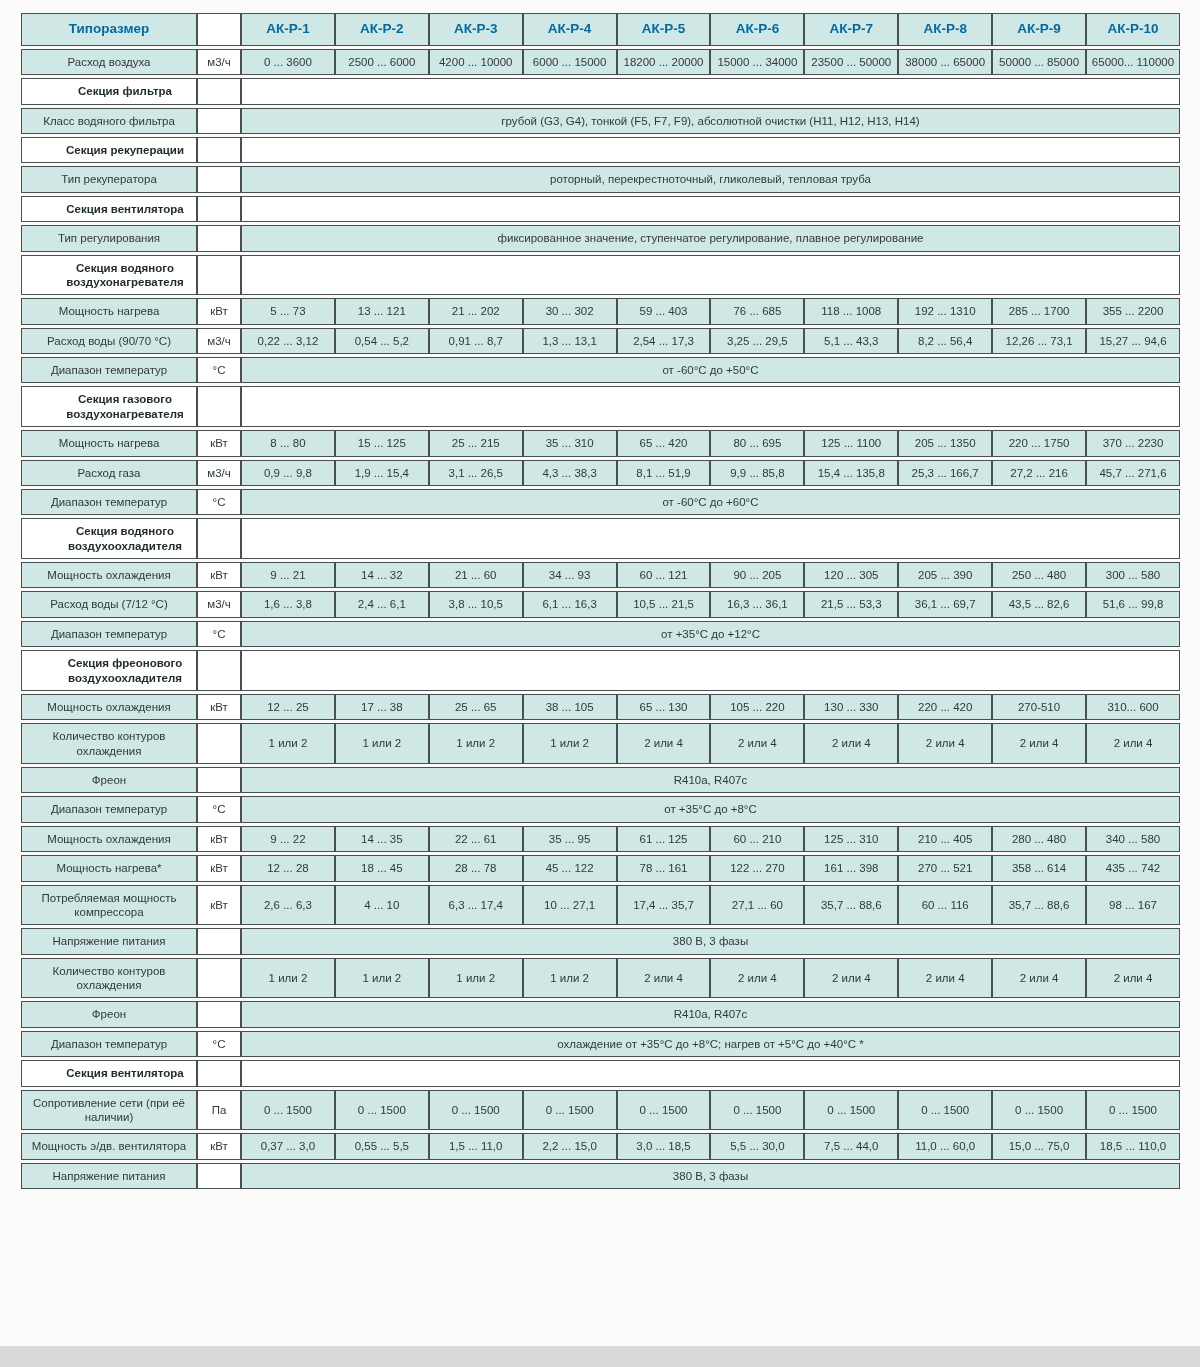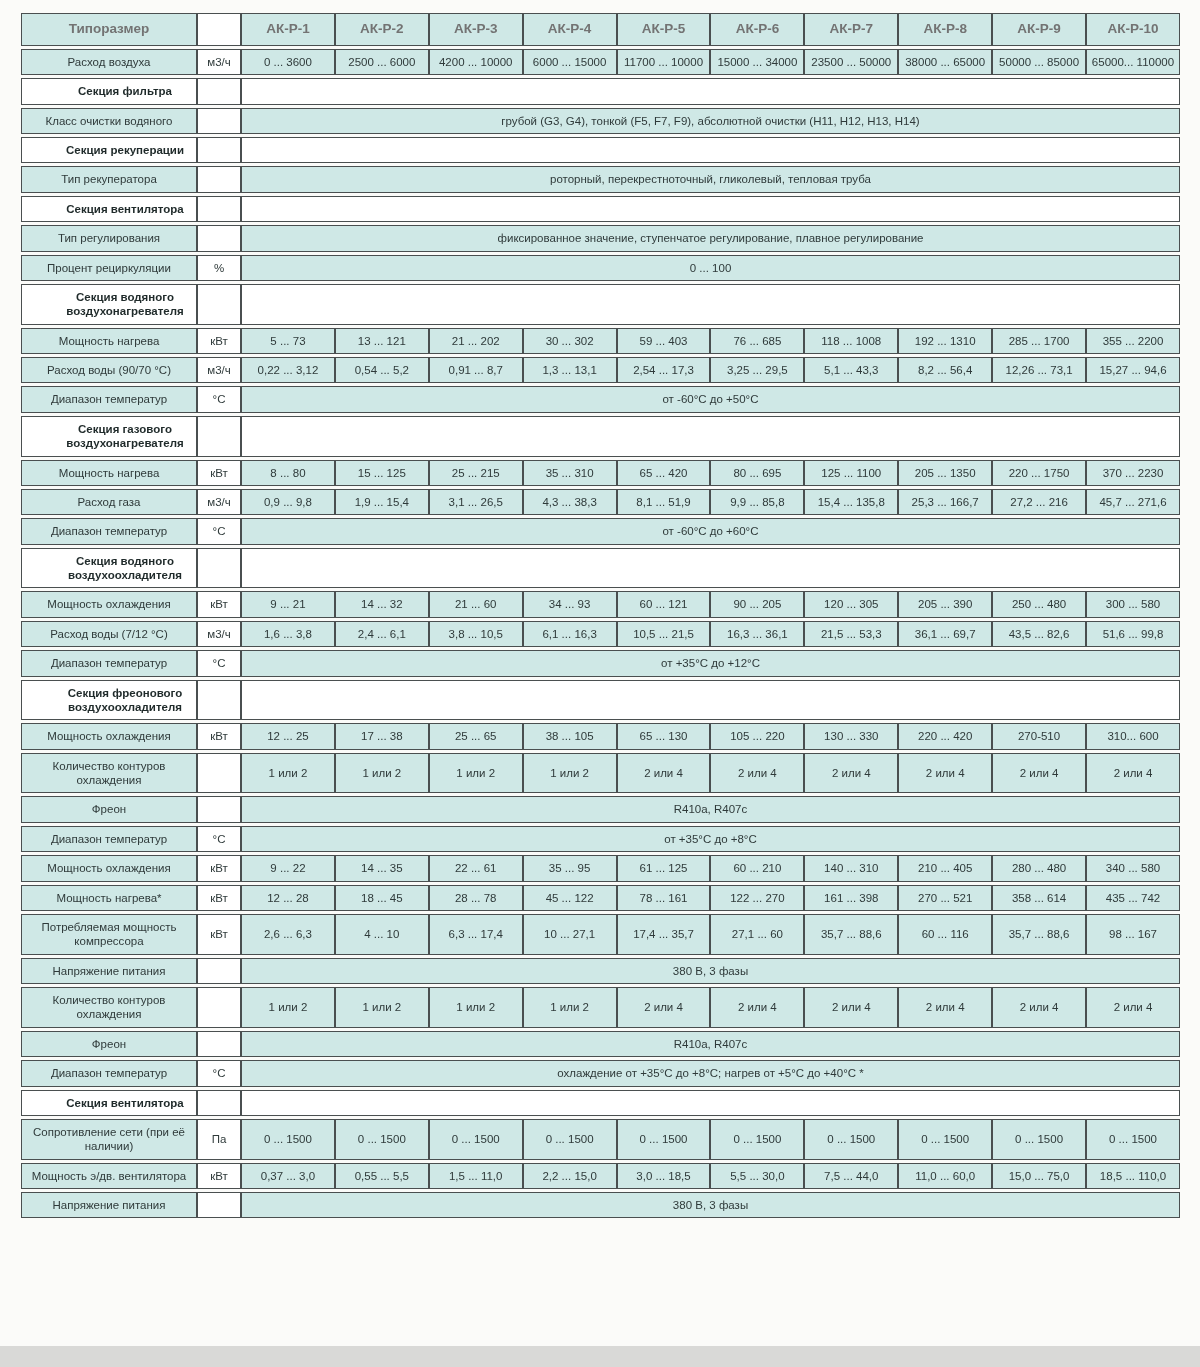--- a/index.html
+++ b/index.html
@@ -24,21 +24,21 @@
   th,td{
     border:1px solid var(--border);
     font-size:11.5px;
     line-height:1.25;
     text-align:center;
     vertical-align:middle;
     padding:5px 3px;
     background:var(--cell-bg);
     overflow:hidden;
   }
-  thead th{font-weight:bold;font-size:13.5px;padding:7px 3px;color:#737373;}
+  thead th{font-weight:bold;font-size:13.5px;padding:7px 3px;color:#0369a1;}
   td.unit,th.unit{background:#ffffff;}
   tr.section td{background:var(--section-bg);padding-left:38px;}
   tr.section td.label{font-weight:bold;color:#1f2a2a;}
   td.label{padding:5px 6px;}
   td.merged{background:var(--cell-bg);}
   .footer-bar{
     position:absolute;left:0;bottom:0;width:1200px;height:21px;
     background:var(--footer);
   }
 </style>
@@ -78,34 +78,34 @@
         </tr>
     </thead>
     <tbody>
         <tr class="data">
           <td class="label">Расход воздуха</td>
           <td class="unit">м3/ч</td>
           <td class="val">0 ... 3600</td>
           <td class="val">2500 ... 6000</td>
           <td class="val">4200 ... 10000</td>
           <td class="val">6000 ... 15000</td>
-          <td class="val">11700 ... 10000</td>
+          <td class="val">18200 ... 20000</td>
           <td class="val">15000 ... 34000</td>
           <td class="val">23500 ... 50000</td>
           <td class="val">38000 ... 65000</td>
           <td class="val">50000 ... 85000</td>
           <td class="val">65000... 110000</td>
         </tr>
         <tr class="section">
           <td class="label">Секция фильтра</td>
           <td class="unit"></td>
           <td colspan="10" class="spacer"></td>
         </tr>
         <tr class="merged">
-          <td class="label">Класс очистки водяного</td>
+          <td class="label">Класс водяного фильтра</td>
           <td class="unit"></td>
           <td colspan="10" class="merged">грубой (G3, G4), тонкой (F5, F7, F9), абсолютной очистки (H11, H12, H13, H14)</td>
         </tr>
         <tr class="section">
           <td class="label">Секция рекуперации</td>
           <td class="unit"></td>
           <td colspan="10" class="spacer"></td>
         </tr>
         <tr class="merged">
           <td class="label">Тип рекуператора</td>
@@ -114,25 +114,20 @@
         </tr>
         <tr class="section">
           <td class="label">Секция вентилятора</td>
           <td class="unit"></td>
           <td colspan="10" class="spacer"></td>
         </tr>
         <tr class="merged">
           <td class="label">Тип регулирования</td>
           <td class="unit"></td>
           <td colspan="10" class="merged">фиксированное значение, ступенчатое регулирование, плавное регулирование</td>
-        </tr>
-        <tr class="merged">
-          <td class="label">Процент рециркуляции</td>
-          <td class="unit">%</td>
-          <td colspan="10" class="merged">0 ... 100</td>
         </tr>
         <tr class="section">
           <td class="label">Секция водяного воздухонагревателя</td>
           <td class="unit"></td>
           <td colspan="10" class="spacer"></td>
         </tr>
         <tr class="data">
           <td class="label">Мощность нагрева</td>
           <td class="unit">кВт</td>
           <td class="val">5 ... 73</td>
@@ -286,21 +281,21 @@
         </tr>
         <tr class="data">
           <td class="label">Мощность охлаждения</td>
           <td class="unit">кВт</td>
           <td class="val">9 ... 22</td>
           <td class="val">14 ... 35</td>
           <td class="val">22 ... 61</td>
           <td class="val">35 ... 95</td>
           <td class="val">61 ... 125</td>
           <td class="val">60 ... 210</td>
-          <td class="val">140 ... 310</td>
+          <td class="val">125 ... 310</td>
           <td class="val">210 ... 405</td>
           <td class="val">280 ... 480</td>
           <td class="val">340 ... 580</td>
         </tr>
         <tr class="data">
           <td class="label">Мощность нагрева*</td>
           <td class="unit">кВт</td>
           <td class="val">12 ... 28</td>
           <td class="val">18 ... 45</td>
           <td class="val">28 ... 78</td>

